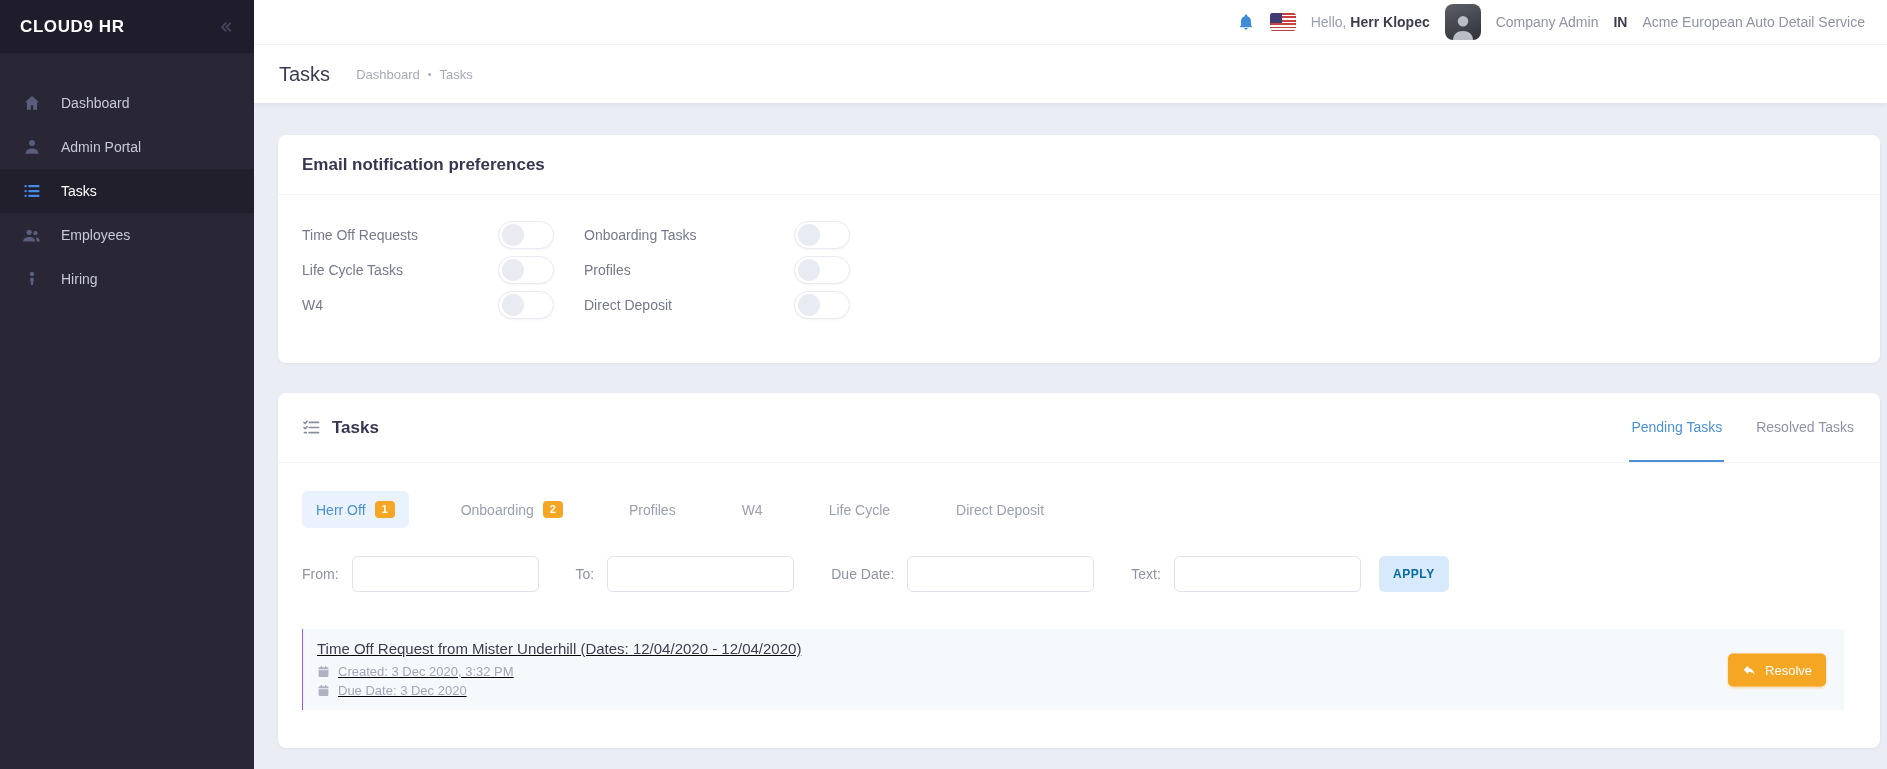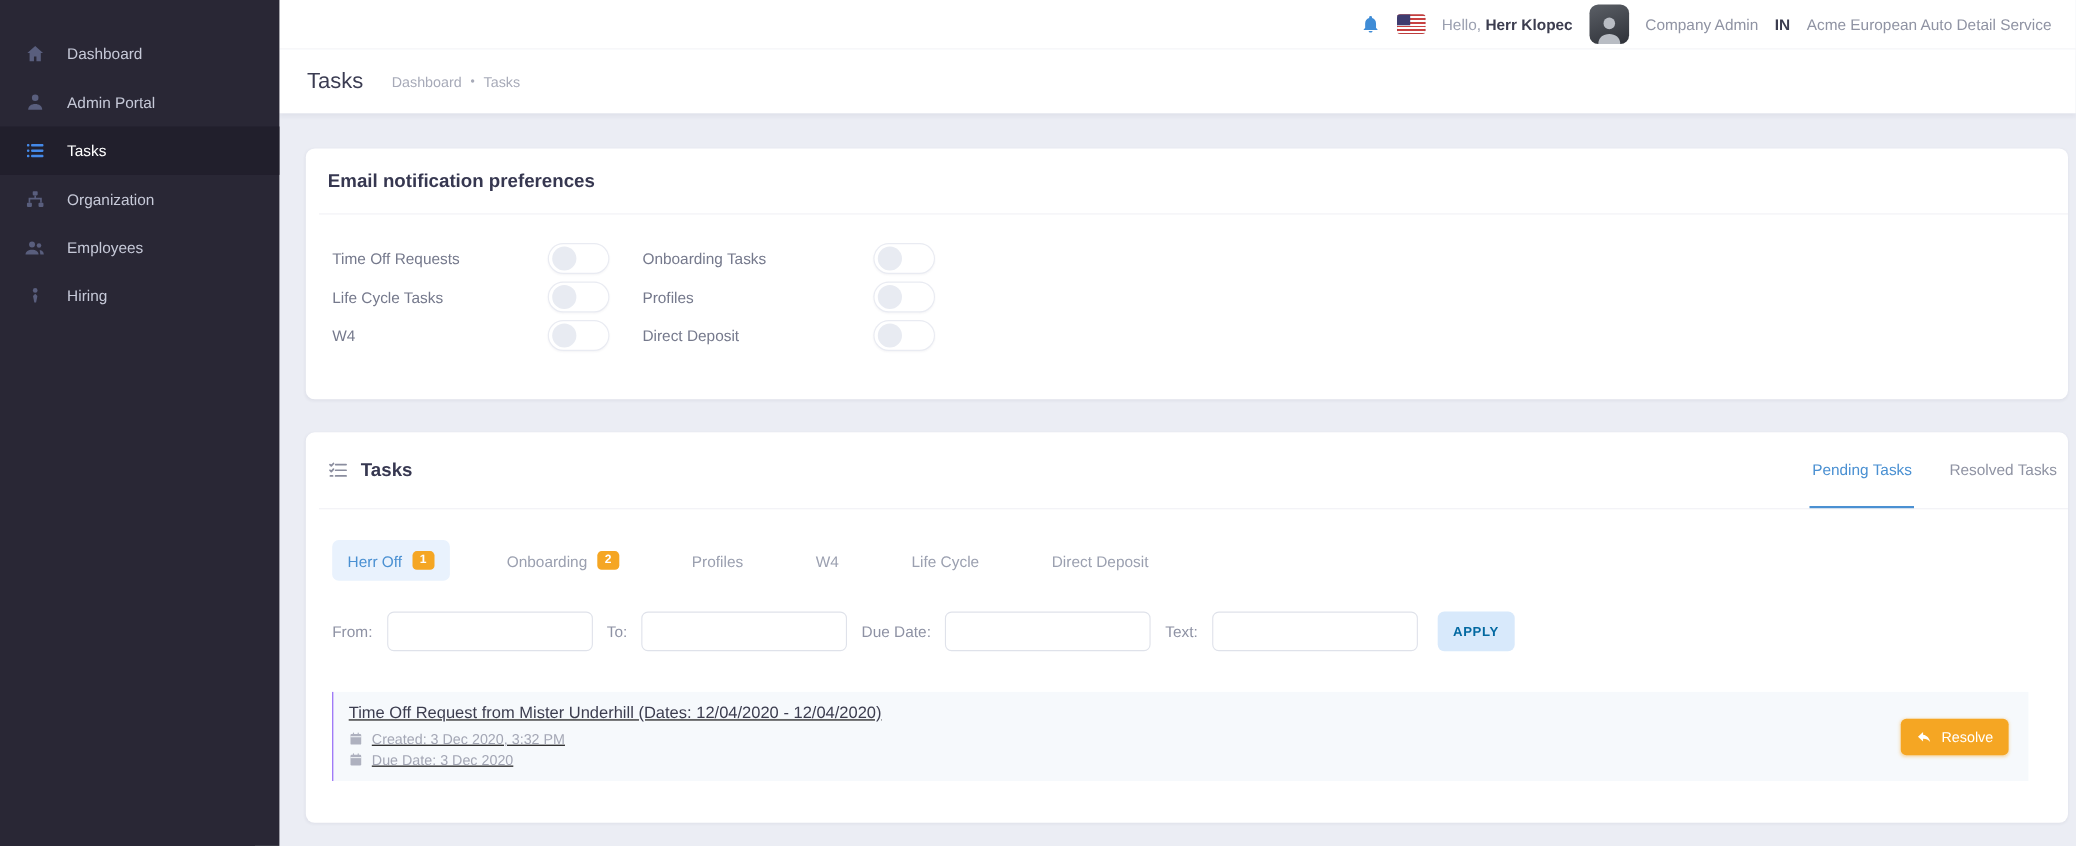--- a/index.html
+++ b/index.html
@@ -45,21 +45,21 @@
     background:#ffffff; box-shadow:0 3px 4px rgba(40,40,70,.05); display:flex;
     align-items:center; padding-left:25px; z-index:2; }
   .page-title { font-size:20px; color:#3b3c52; font-weight:500; }
   .crumbs { margin-left:26px; font-size:13px; color:#a7aab8; display:flex; gap:8px; align-items:center; }
   .crumbs .sep { font-size:11px; }
 
   
   .content { position:absolute; left:254px; top:103px; right:0; bottom:0;
     background:#ebedf4; padding:32px 7px 0 24px; overflow:hidden; }
   .card { background:#ffffff; border-radius:8px; box-shadow:0 1px 3px rgba(40,40,70,.06); }
-  .card-head { padding:0 8px; border-bottom:1px solid #f1f1f6; display:flex; align-items:center;margin-left:12px; }
+  .card-head { padding:0 24px; border-bottom:1px solid #f1f1f6; display:flex; align-items:center; }
 
   
   .prefs-head { height:60px; }
   .card-title { font-size:17px; font-weight:600; color:#363750; }
   .prefs-body { padding:26px 24px 44px; }
   .prefs-grid { display:grid; grid-template-columns:196px 86px 210px 86px; row-gap:7px; align-items:center; }
   .pref-label { font-size:14px; color:#75798c; height:28px; display:flex; align-items:center; }
   .toggle { width:56px; height:28px; border:1px solid #e9ebf2; background:#fff; border-radius:14px;
     position:relative; cursor:pointer; box-shadow:0 1px 2px rgba(40,40,70,.05); }
   .toggle .knob { position:absolute; left:3px; top:2px; width:22px; height:22px;
@@ -81,40 +81,49 @@
     padding:10px 14px; border-radius:6px; }
   .cat.active { background:#e9f2fd; color:#4a90d2; }
   .badge { background:#f5a623; color:#fff; font-size:11px; font-weight:bold;
     padding:3px 7px; border-radius:4px; line-height:1; }
 
   .filterbar { display:flex; align-items:center; margin-top:28px; gap:13px; }
   .flabel { font-size:14px; color:#8e92a4; white-space:nowrap; }
   .finput { width:187px; height:36px; border:1px solid #dfe2ea; border-radius:6px;
     background:#fff; outline:none; padding:0 10px; font-size:14px; color:#3c3d4f;
     font-family:"Liberation Sans", sans-serif; }
-  .gap-lg { margin-left:0; }
+  .gap-lg { margin-left:24px; }
   .apply-btn { background:#d8e9fb; color:#0369a1; border:none; border-radius:6px;
     font-size:12px; font-weight:bold; letter-spacing:.6px; padding:11px 14px; cursor:pointer;
     font-family:"Liberation Sans", sans-serif; margin-left:5px; }
 
   .task-item { margin-top:37px; position:relative; background:#f6f9fc;
     border-left:1px solid #8b5cf6; padding:11px 16px 12px 14px; min-height:80px; margin-right:12px;text-decoration:underline; }
   .ti-title { font-size:15px; color:#3c3d4f; margin-bottom:7px; }
   .ti-meta { display:flex; align-items:center; gap:8px; font-size:13px; color:#a4a7b5; margin-top:4px; }
   .cal-ic { color:#aeb1bf; display:flex; }
   .resolve-btn { position:absolute; right:18px; top:50%; transform:translateY(-50%);
     background:#f5a623; border:none; border-radius:5px; color:#fff; font-size:13px;
     display:flex; align-items:center; gap:8px; padding:9px 14px; cursor:pointer;
     font-family:"Liberation Sans", sans-serif; box-shadow:0 1px 3px rgba(245,166,35,.4); }
   svg { display:block; }
 </style>
 </head>
 <body>
 
 <div class="sidebar">
+  <div class="logo-band">
+    <div class="logo">CLOUD9 HR</div>
+    <div class="collapse">
+      <svg width="18" height="18" viewBox="0 0 24 24" fill="none" stroke="currentColor" stroke-width="2.4" stroke-linecap="round" stroke-linejoin="round">
+          <path d="M13 7l-5 5 5 5"></path>
+          <path d="M19 7l-5 5 5 5"></path>
+        </svg>
+    </div>
+  </div>
   <div class="nav">
     <div class="nav-item">
       <span class="nicon">
         <svg width="18" height="18" viewBox="0 0 24 24" fill="currentColor">
             <path d="M12 2.5L2.5 11h2.7v10h5.3v-6h3v6h5.3V11h2.7z"></path>
           </svg>
       </span>
       <span>Dashboard</span>
     </div>
     <div class="nav-item">
@@ -131,31 +140,20 @@
         <svg width="18" height="18" viewBox="0 0 24 24" fill="currentColor">
             <rect x="2" y="4" width="3" height="3" rx="1"></rect>
             <rect x="7" y="4" width="15" height="3" rx="1"></rect>
             <rect x="2" y="10.5" width="3" height="3" rx="1"></rect>
             <rect x="7" y="10.5" width="15" height="3" rx="1"></rect>
             <rect x="2" y="17" width="3" height="3" rx="1"></rect>
             <rect x="7" y="17" width="15" height="3" rx="1"></rect>
           </svg>
       </span>
       <span>Tasks</span>
-    </div>
-    <div class="nav-item">
-      <span class="nicon">
-        <svg width="18" height="18" viewBox="0 0 24 24" fill="none" stroke="currentColor" stroke-width="2">
-            <rect x="9" y="2.5" width="6" height="5" rx="1" fill="currentColor" stroke="none"></rect>
-            <rect x="2" y="16.5" width="6" height="5" rx="1" fill="currentColor" stroke="none"></rect>
-            <rect x="16" y="16.5" width="6" height="5" rx="1" fill="currentColor" stroke="none"></rect>
-            <path d="M12 7.5v4M12 11.5H5v5M12 11.5h7v5"></path>
-          </svg>
-      </span>
-      <span>Organization</span>
     </div>
     <div class="nav-item">
       <span class="nicon">
         <svg width="19" height="19" viewBox="0 0 24 24" fill="currentColor">
             <circle cx="9" cy="8" r="3.4"></circle>
             <path d="M1.5 19.5c0-3.6 3.3-5.5 7.5-5.5s7.5 1.9 7.5 5.5z"></path>
             <circle cx="17" cy="9" r="2.6"></circle>
             <path d="M17.8 14.2c2.9.4 4.7 2.1 4.7 5.3h-4z"></path>
           </svg>
       </span>

